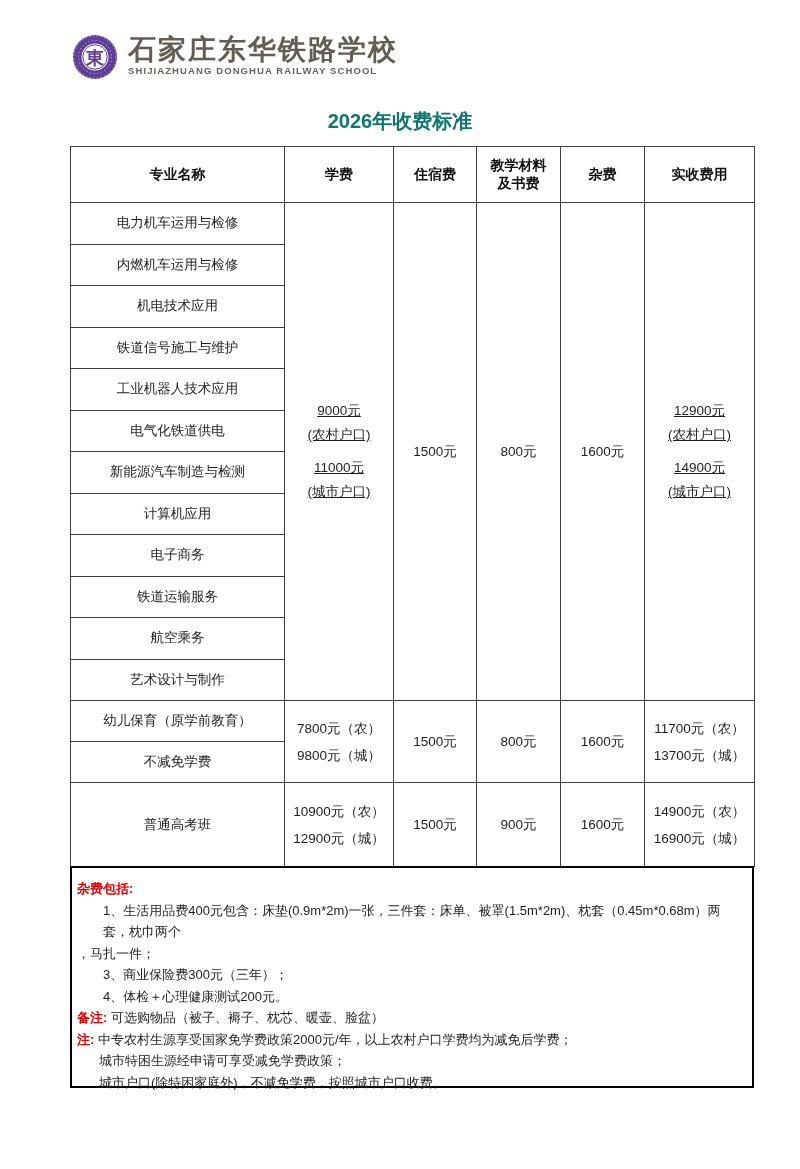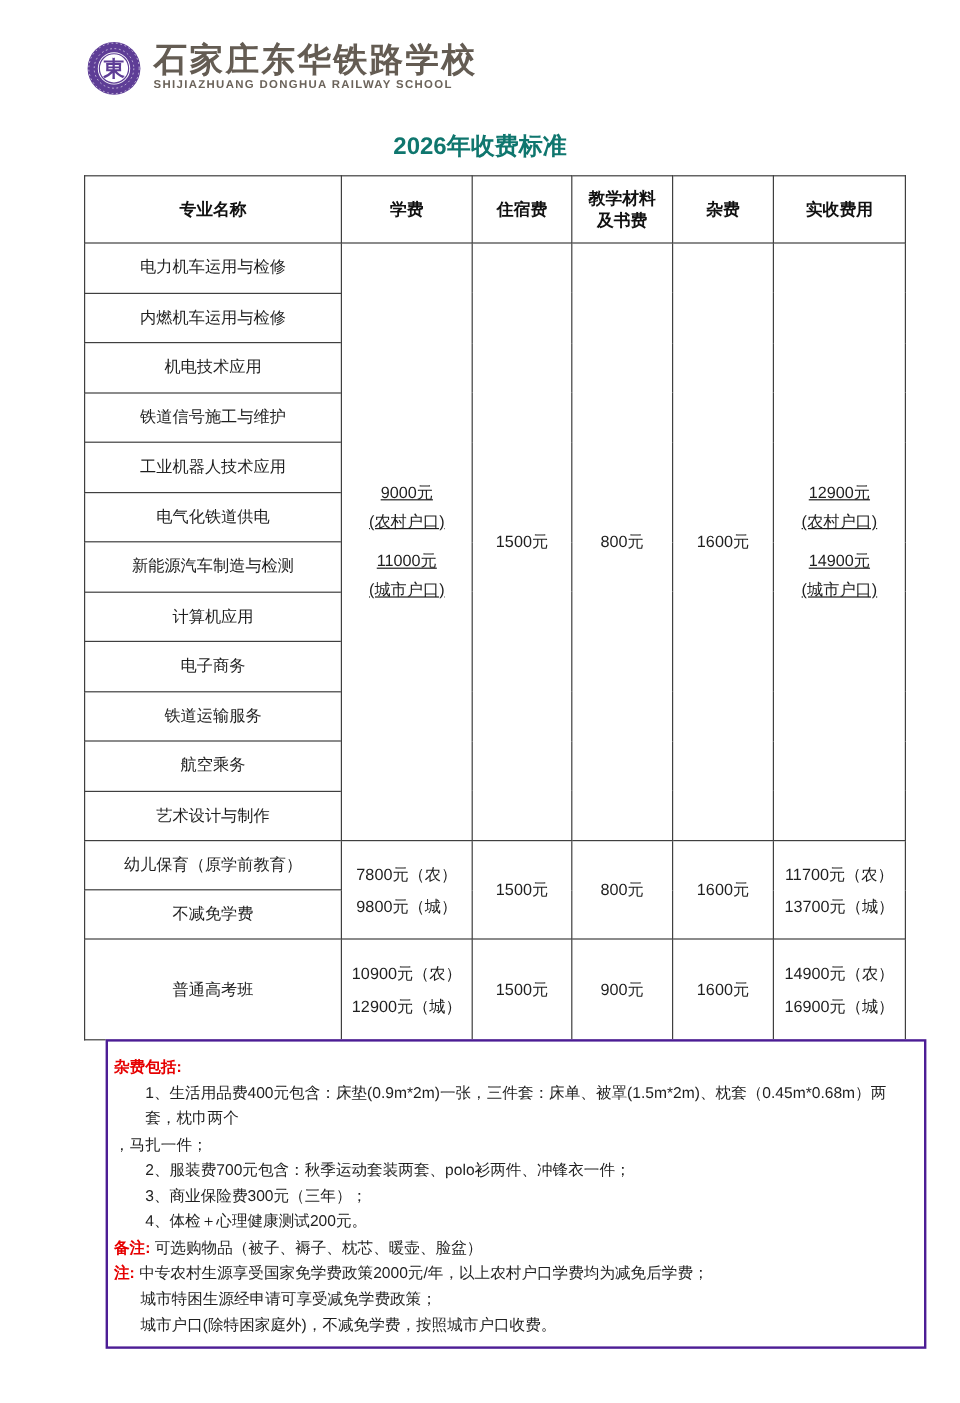--- a/index.html
+++ b/index.html
@@ -43,22 +43,22 @@
   tr.row1 { height:41.5px; }
   tr.row2 { height:41px;margin-left:44px; }
   tr.row3 { height:84px; }
   .preline { white-space:pre-line; }
   .fee-block { white-space:pre-line; line-height:24px;text-decoration:underline; }
   .fee-gap { margin-top:9px; }
   .fee2 { white-space:pre-line; line-height:27px; }
 
   
   .notes {
-    position:absolute; top:866px; left:88px; width:684px; height:258px;
-    border:2px solid #4c1d95; background:#fff;
+    position:absolute; top:866px; left:70px; width:684px; height:222px;
+    border:2px solid #000000; background:#fff;
     padding:10px 10px 8px 5px;
     font-size:13px; color:#1f1f1f; line-height:21.5px;
   }
   .notes .red { color:#e60000; font-weight:bold; }
   .n-indent { padding-left:26px; }
   .n-cont { padding-left:22px; }
 </style>
 </head>
 <body>
 
@@ -179,21 +179,20 @@
         <td class="fee2">14900元（农）
 16900元（城）</td>
       </tr>
     </tbody>
   </table>
 
   <div class="notes">
     <div class="red">杂费包括:</div>
     <div class="n-indent">1、生活用品费400元包含：床垫(0.9m*2m)一张，三件套：床单、被罩(1.5m*2m)、枕套（0.45m*0.68m）两套，枕巾两个</div>
     <div>，马扎一件；</div>
-    <div class="n-indent">2、服装费700元包含：秋季运动套装两套、polo衫两件、冲锋衣一件；</div>
     <div class="n-indent">3、商业保险费300元（三年）；</div>
     <div class="n-indent">4、体检＋心理健康测试200元。</div>
     <div>
       <span class="red">备注:</span><span> 可选购物品（被子、褥子、枕芯、暖壶、脸盆）</span>
     </div>
     <div>
       <span class="red">注:</span><span> 中专农村生源享受国家免学费政策2000元/年，以上农村户口学费均为减免后学费；</span>
     </div>
     <div class="n-cont">城市特困生源经申请可享受减免学费政策；</div>
     <div class="n-cont">城市户口(除特困家庭外)，不减免学费，按照城市户口收费。</div>

